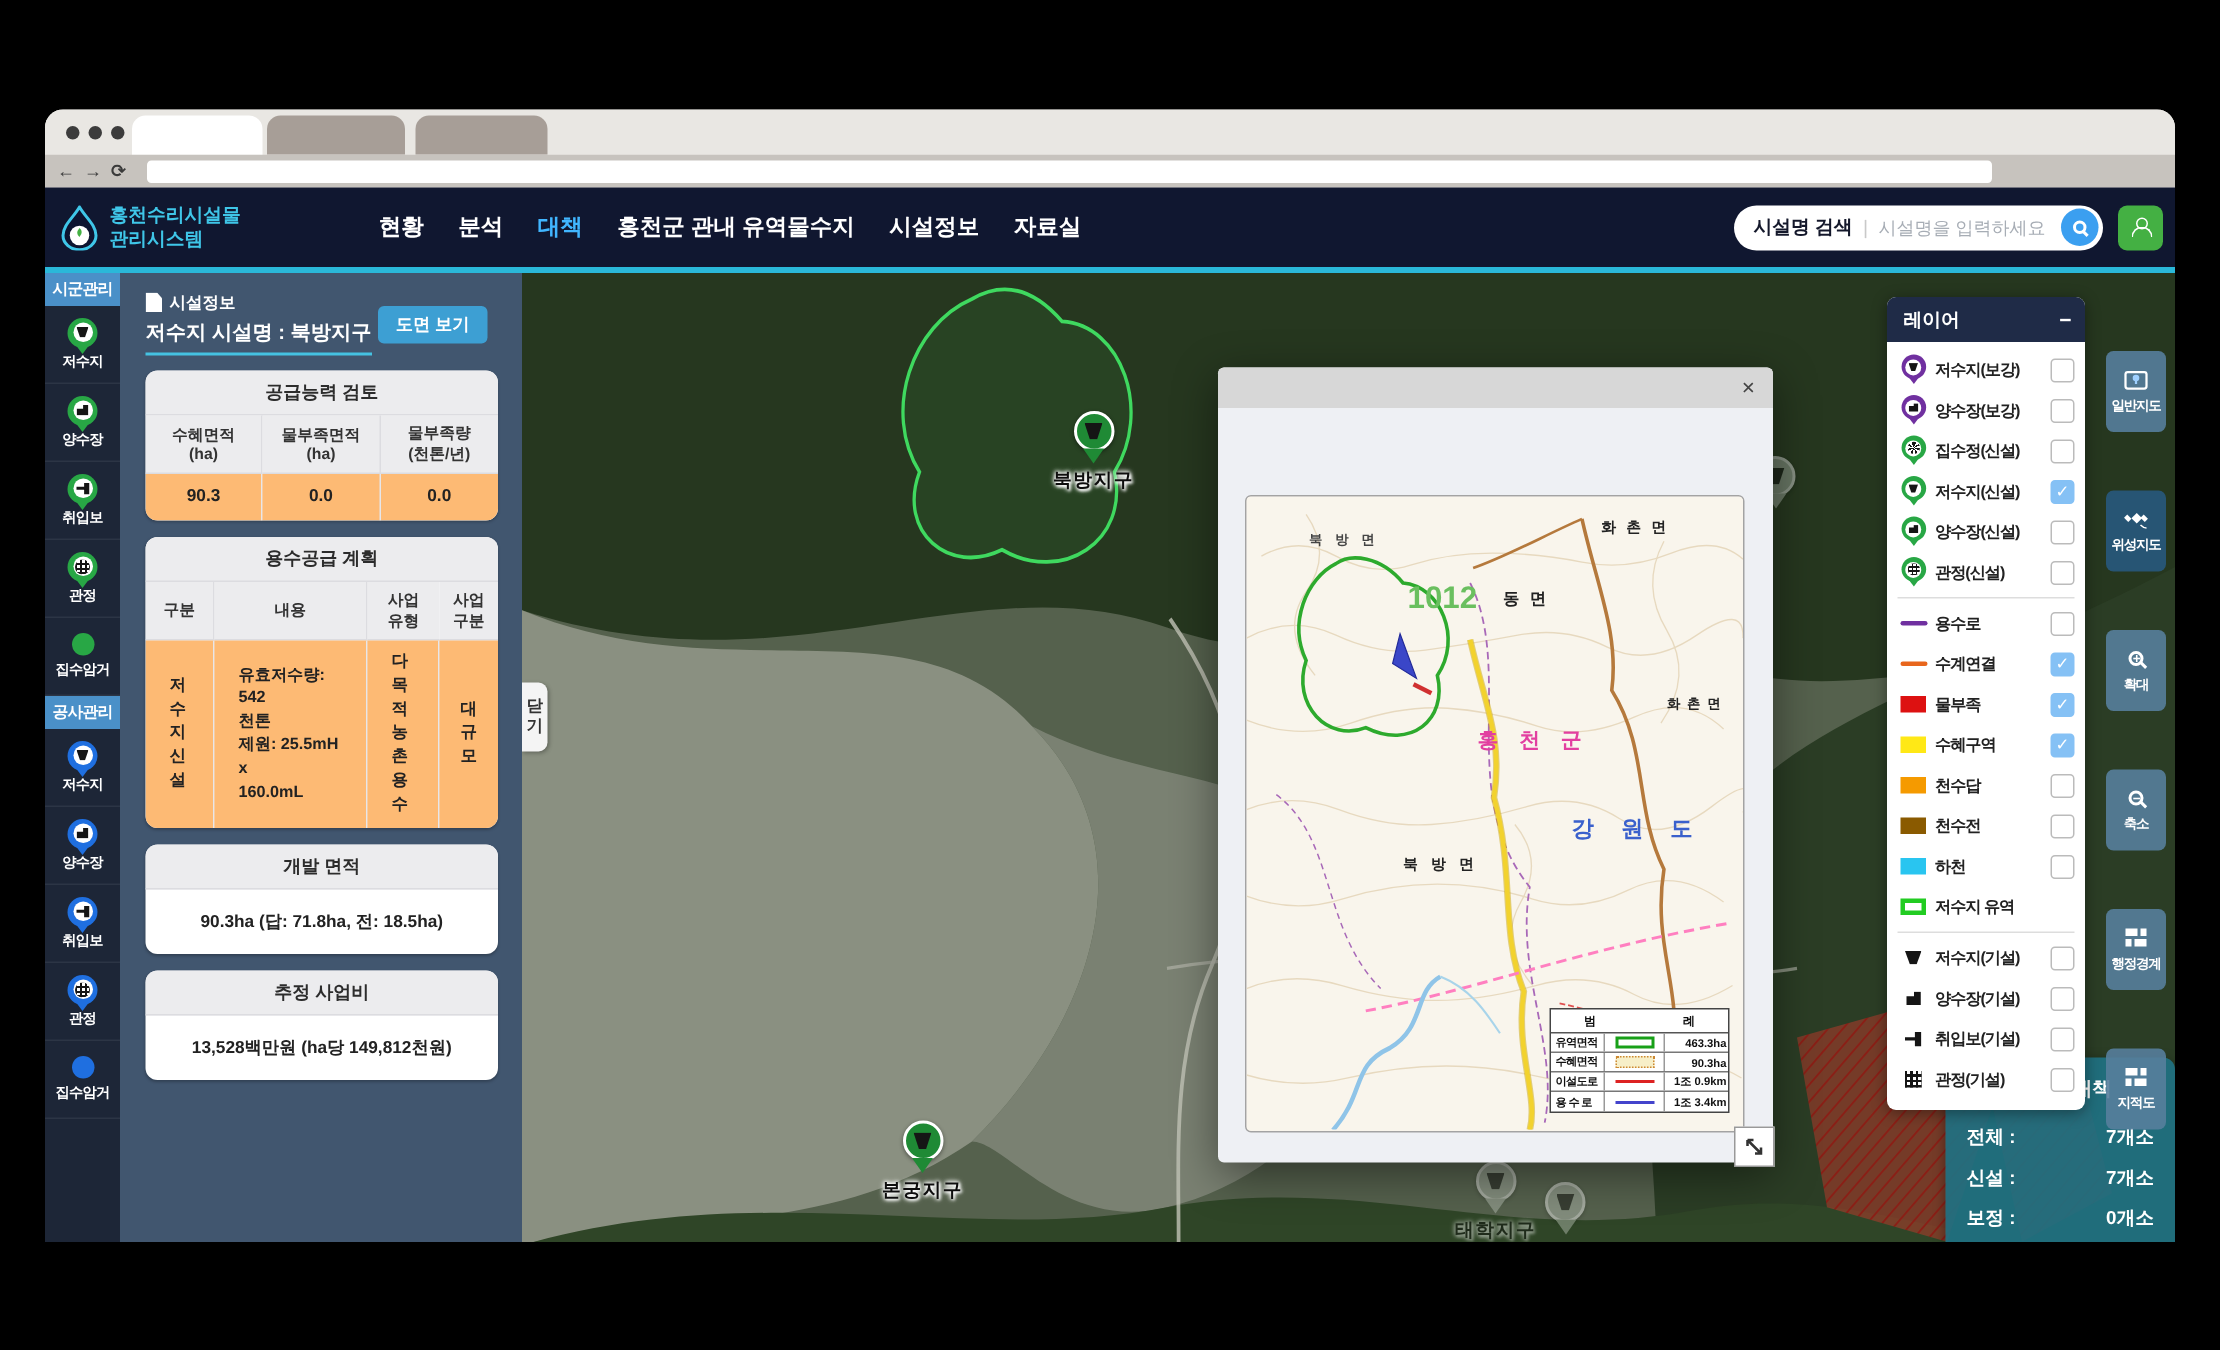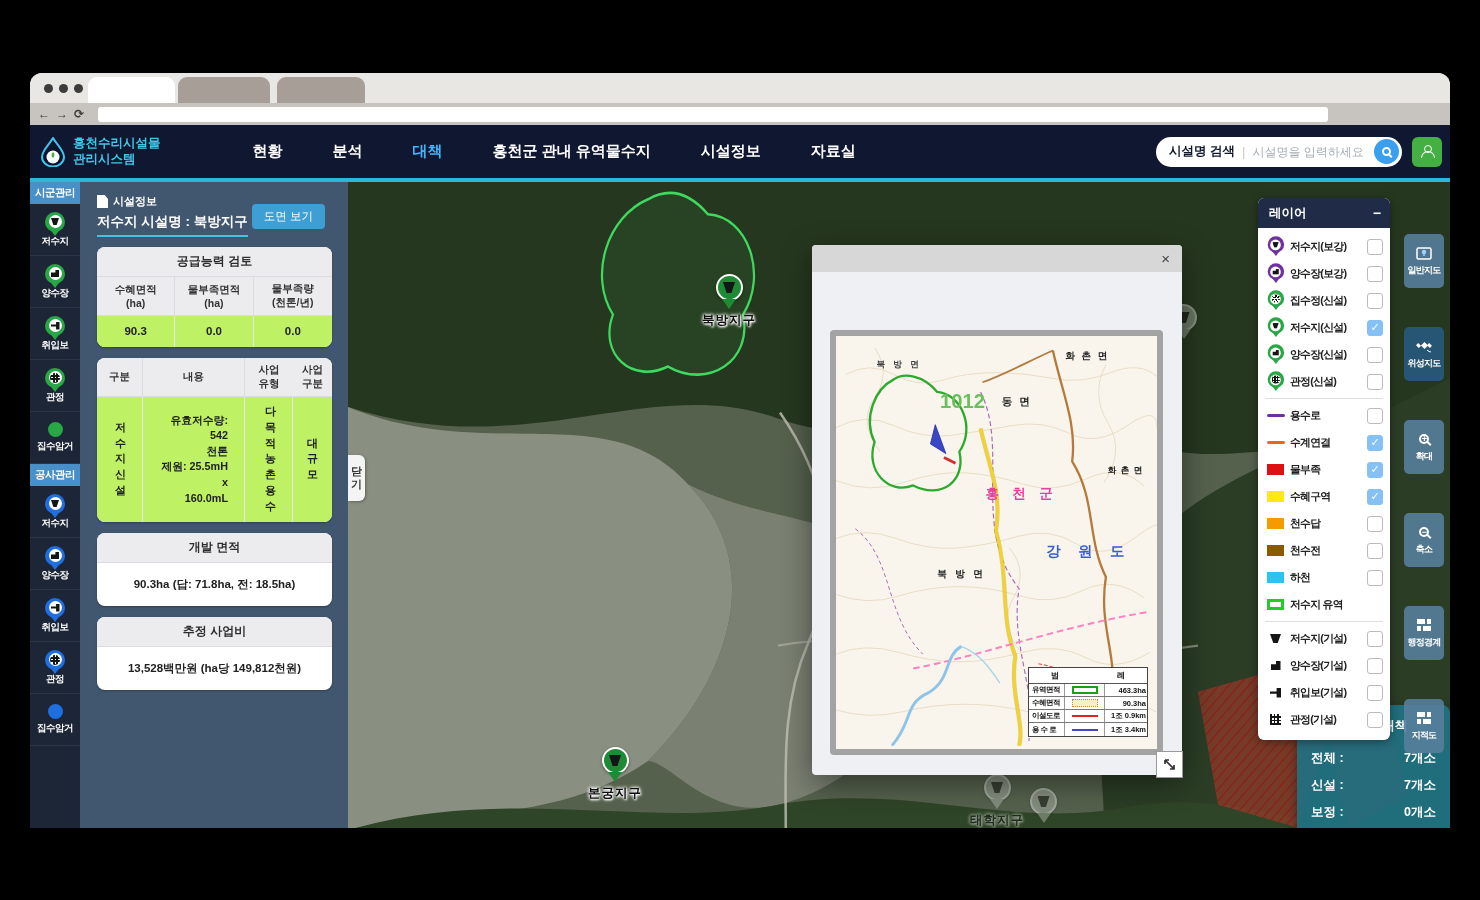--- a/index.html
+++ b/index.html
@@ -20,21 +20,21 @@
 
   .toolbar { height:22px; background:#c7c3be; display:flex; align-items:center; padding:0 8px; gap:6px; }
   .navglyph { font-size:12px; font-weight:bold; color:#3a3a3a; line-height:1; }
   .urlbar { margin-left:8px; width:1230px; height:15px; background:#fff; border-radius:3px; }
 
   
   .navbar { height:53px; background:#101730; display:flex; align-items:center; padding:0 8px 0 10px; }
   .logo { display:flex; align-items:center; gap:7px; }
   .droplet { width:26px; height:30px; }
   .logo-text { color:#3fc6e8; font-weight:bold; font-size:12.5px; line-height:1.25; }
-  .nav-menu { display:flex; align-items:center; gap:50px; margin-left:92px; }
+  .nav-menu { display:flex; align-items:center; gap:23px; margin-left:92px; }
   .nav-item { color:#fff; font-weight:bold; font-size:15px; white-space:nowrap; cursor:pointer; }
   .nav-item.active { color:#41b6ff; }
   .nav-right { margin-left:auto; display:flex; align-items:center; gap:10px; }
   .search-pill { width:246px; height:30px; background:#fff; border-radius:16px; display:flex; align-items:center; padding:0 3px 0 13px; gap:7px; }
   .search-label { font-size:12.5px; font-weight:bold; color:#14182b; white-space:nowrap; }
   .search-sep { color:#c9c9c9; font-size:13px; }
   .search-input { border:none; outline:none; flex:1; font-size:12px; color:#333; min-width:0;
      font-family:"Liberation Sans","DejaVu Sans",sans-serif; }
   .search-input::placeholder { color:#a7adb5; }
   .search-btn { width:25px; height:25px; border-radius:50%; background:#3b9ff0; display:flex; align-items:center; justify-content:center; flex:none; cursor:pointer; }
@@ -67,26 +67,26 @@
   .g-coll { width:10px; height:10px; border-radius:50%; background:repeating-conic-gradient(#151515 0 22deg,transparent 22deg 48deg); }
   .dotmark { width:15px; height:15px; border-radius:50%; background:var(--pc,#28a745); }
   .s80 { transform:scale(.82); transform-origin:center; height:26px; display:flex; align-items:flex-start; }
 
   
   .info-panel { width:268px; background:#41566f; flex:none; position:relative; z-index:3; }
   .ip-head { position:relative; padding:12px 17px 10px; }
   .ip-sec { display:flex; align-items:center; gap:5px; color:#fff; font-size:11px; font-weight:bold; }
   .doc-icon { width:11px; height:13px; background:#fff; clip-path:polygon(0 0,70% 0,100% 30%,100% 100%,0 100%); }
   .ip-title { margin-top:4px; color:#fff; font-size:13.5px; font-weight:bold; display:inline-block; border-bottom:2px solid #45c2e2; padding-bottom:4px; }
-  .btn-blue { position:absolute; right:23px; top:22px; background:#3d9fd3; color:#fff; font-size:11.5px; font-weight:normal; border:none; border-radius:4px; padding:5px 12px; cursor:pointer; }
+  .btn-blue { position:absolute; right:23px; top:22px; background:#3d9fd3; color:#fff; font-size:11.5px; font-weight:bold; border:none; border-radius:4px; padding:5px 12px; cursor:pointer; }
   .card { width:235px; margin:0 0 11px 17px; background:#fff; border-radius:8px; overflow:hidden; box-shadow:0 1px 2px rgba(0,0,0,.25); }
   .card-title { background:#ececee; font-size:12px; font-weight:bold; color:#2c2c2c; text-align:center; padding:6px 0; border-bottom:1px solid #dcdce0; }
   .tbl { display:grid; }
   .tbl .hc { background:#ececee; font-size:10.5px; font-weight:bold; color:#333; text-align:center; padding:5px 2px; border-right:1px solid #dcdce0; border-bottom:1px solid #dcdce0; white-space:pre-line; display:flex; align-items:center; justify-content:center; }
-  .tbl .vc { background:#bef264; font-size:11.5px; font-weight:bold; color:#222; text-align:right; padding:7px 16px; border-right:1px solid #e6e6ea; white-space:pre-line; display:flex; align-items:center; justify-content:center; line-height:1.45; }
+  .tbl .vc { background:#fdba74; font-size:11.5px; font-weight:bold; color:#222; text-align:left; padding:7px 16px; border-right:1px solid #e6e6ea; white-space:pre-line; display:flex; align-items:center; justify-content:center; line-height:1.45; }
   .tbl > :nth-child(3n).hc, .tbl3 > :nth-child(3n) { border-right:none; }
   .noright { border-right:none !important; }
   .card-val { font-size:11.5px; font-weight:bold; color:#222; text-align:center; padding:14px 6px; }
 
   
   .map { position:relative; flex:1; overflow:hidden; background:#4e5b49; }
   #sat { position:absolute; inset:0; width:100%; height:100%; }
 
   .collapse-tab { position:absolute; left:0; top:273px; width:17px; height:46px; background:#f4f4f4; border-radius:0 6px 6px 0; display:flex; align-items:center; justify-content:center; font-size:11px; font-weight:bold; color:#333; line-height:1.15; text-align:center; word-break:break-all; padding:2px; cursor:pointer; box-shadow:1px 1px 3px rgba(0,0,0,.3); }
 
@@ -96,21 +96,21 @@
   .mpin .g-res { width:12px; height:11px; }
   .mlabel { margin-top:11px; font-size:12.5px; font-weight:bold; color:#0d0d0d; letter-spacing:1px; text-shadow:0 0 3px #fff,0 0 3px #fff,0 0 4px #fff,1px 1px 2px #fff; white-space:nowrap; }
   .faded { opacity:.45; }
   .faded .mpin { background:#b9c2b6; } .faded .mpin::after { border-top-color:#b9c2b6; }
 
   
   .modal { position:absolute; left:464px; top:63px; width:370px; height:530px; background:#eef0f4; border-radius:4px; box-shadow:0 8px 30px rgba(0,0,0,.45); z-index:5; }
   .modal-titlebar { height:27px; background:#d7d7d7; border-radius:4px 4px 0 0; display:flex; align-items:center; justify-content:flex-end; padding:0 12px; }
   .modal-close { font-size:15px; color:#444; cursor:pointer; line-height:1; }
   .modal-h { margin:16px 0 0 18px; font-size:17.5px; font-weight:bold; color:#1c1c1c; }
-  .drawing { position:absolute; left:18px; top:85px; width:333px; height:425px; background:#f9f5ec; border:6px solid #a3a3a3; border-radius:4px; overflow:hidden; }
+  .drawing { position:absolute; left:18px; top:85px; width:333px; height:425px; background:#f9f5ec; border:1px solid #a3a3a3; border-radius:4px; overflow:hidden; }
   .drawing svg { position:absolute; inset:0; }
   .dleg { position:absolute; right:9px; bottom:12px; width:120px; background:#fff; border:1px solid #444; font-size:7.5px; color:#111; }
   .dleg-h { display:flex; justify-content:space-between; padding:2px 22px; font-weight:bold; border-bottom:1px solid #555; font-size:8px; }
   .dleg-r { display:grid; grid-template-columns:36px 40px 44px; align-items:center; border-bottom:1px solid #777; height:13px; }
   .dleg-r:last-child { border-bottom:none; }
   .dleg-r .l { font-weight:bold; padding-left:3px; letter-spacing:-0.5px; border-right:1px solid #999; height:100%; display:flex; align-items:center; }
   .dleg-r .s { display:flex; align-items:center; justify-content:center; height:100%; border-right:1px solid #999; }
   .dleg-r .v { text-align:right; padding-right:3px; font-weight:bold; }
   .sw-go { width:26px; height:8px; background:#fff; border:2px solid #18a018; }
   .sw-cf { width:26px; height:8px; background:#f7efc8; border:1px dotted #cc8833; }
@@ -313,20 +313,21 @@
 (ha)</div>
           <div class="hc noright">물부족량
 (천톤/년)</div>
           <div class="vc">90.3</div>
           <div class="vc">0.0</div>
           <div class="vc noright">0.0</div>
         </div>
       </div>
 
       <div class="card">
+        <div class="card-title">용수공급 계획</div>
         <div class="tbl" style="grid-template-columns:46px 102px 48px 39px;">
           <div class="hc">구분</div>
           <div class="hc">내용</div>
           <div class="hc">사업
 유형</div>
           <div class="hc noright">사업
 구분</div>
           <div class="vc" style="font-size:11px">저수지
 신설</div>
           <div class="vc" style="font-size:10.8px">유효저수량: 542

